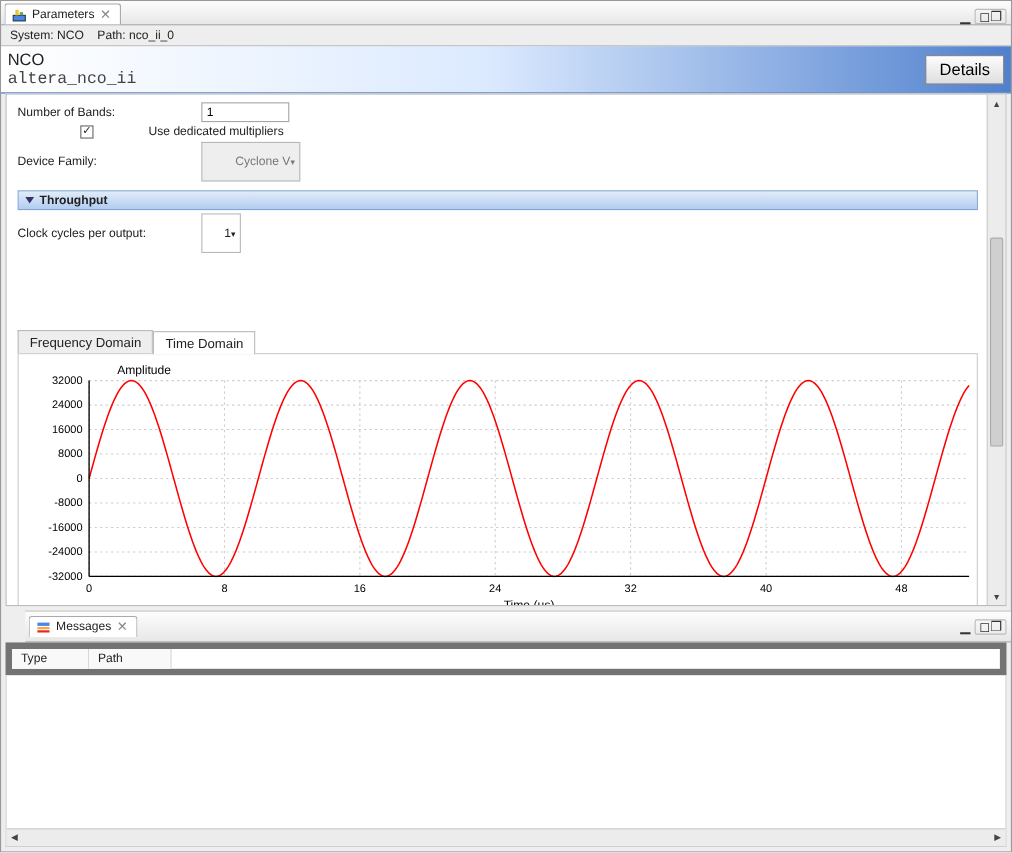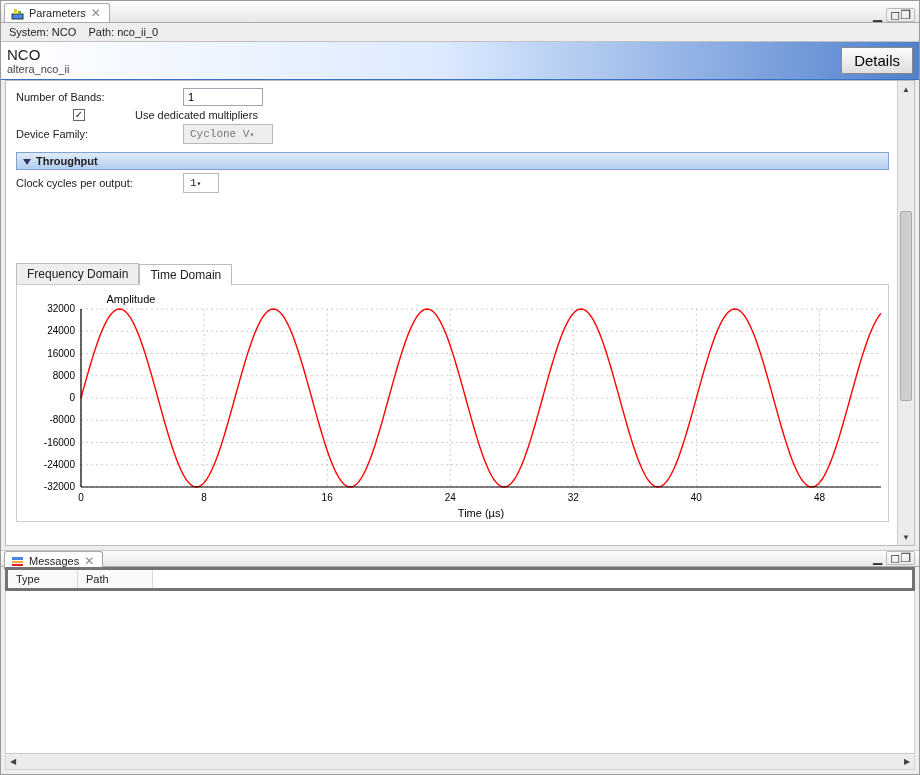--- a/index.html
+++ b/index.html
@@ -10,43 +10,43 @@
   .pane-tab .ico { width:13px; height:13px; display:flex; align-items:center; justify-content:center; }
   .pane-tab .close { color:#888; font-size:12px; cursor:default; }
   .pane-ctrls { margin-left:auto; margin-right:4px; display:flex; align-items:center; gap:4px; color:#333; }
   .pane-ctrls span { cursor:default; font-size:12px; }
   .ctrl-btn { border:1px solid #bbb; border-radius:2px; padding:0 3px; font-size:10px; line-height:12px; }
   .info-bar { padding:3px 8px; font-size:11px; }
   .info-bar b { font-weight:normal; }
   .hdr { background:linear-gradient(90deg,#ffffff 0%,#dceaff 48%,#4f80cd 100%); border-top:1px solid #c1c1c1; border-bottom:1px solid #3b6fc3; padding:4px 6px; display:flex; align-items:center; }
   .hdr-titles { display:flex; flex-direction:column; }
   .hdr-title { font-size:15px; }
-  .hdr-sub { font-size:11px; color:#444; }
+  .hdr-sub { font-size:15px; color:#444;font-family:Liberation Mono, monospace; }
   .details-btn { margin-left:auto; background:linear-gradient(#fdfdfd,#dedede); border:1px solid #888; padding:4px 12px; font-size:15px; }
   .params-body { flex:0 0 466px; background:#fff; border:1px solid #bbb; margin:0 4px 4px 4px; display:flex; position:relative; overflow:hidden; }
   .params-scroll { flex:1; padding:4px 8px 2px 10px; overflow:hidden; }
   .vscroll { width:17px; border-left:1px solid #ccc; background:#ececec; position:relative; }
   .vscroll .arrow { position:absolute; left:0; right:0; height:16px; display:flex; align-items:center; justify-content:center; font-size:8px; color:#444; }
   .vscroll .arrow.top { top:0; }
   .vscroll .arrow.bot { bottom:0; }
   .vscroll .thumb { position:absolute; left:2px; right:2px; top:130px; height:190px; background:#cfcfcf; border:1px solid #aaa; border-radius:2px; }
   .frow { display:flex; align-items:center; margin:3px 0;gap:45px; }
   .flabel { width:122px; }
   .tinput { width:80px; height:18px; border:1px solid #9fa6ad; background:#fff; padding:1px 4px; font-size:11px; }
   .chk { width:12px; height:12px; border:1px solid #666; display:inline-flex; align-items:center; justify-content:center; margin-right:5px; font-size:10px; line-height:10px; }
-  .combo { display:flex; align-items:center; border:1px solid #b8b8b8; background:#eee; color:#777; padding:1px 4px 1px 6px; height:20px; width:90px; justify-content:flex-start; font-size:11px;font-family:Liberation Mono, monospace; }
+  .combo { display:flex; align-items:center; border:1px solid #b8b8b8; background:#eee; color:#777; padding:1px 4px 1px 6px; height:36px; width:90px; justify-content:flex-end; font-size:11px; }
   .combo.sm { width:36px; background:#fff; color:#222; }
   .group-hdr { margin-top:8px; background:linear-gradient(#e1ecf9,#b2cdf0); border:1px solid #7fa5d6; padding:2px 6px; font-weight:bold; font-size:11px; }
   .group-hdr .tri { display:inline-block; width:0; height:0; border-left:4px solid transparent; border-right:4px solid transparent; border-top:6px solid #336; margin-right:5px; vertical-align:middle; }
   .chart-tabs { display:flex; margin-top:70px; }
   .ctab { padding:3px 10px; border:1px solid #bbb; border-bottom:none; background:#eee; font-size:12px; cursor:default; }
   .ctab.active { background:#fff; position:relative; top:1px; }
   .chart-box { border:1px solid #ccc; background:#fff; padding:4px 4px 0 4px; }
-  .second-bar { height:17px; display:flex; align-items:flex-start; border-top:1px solid #c7c7c7; border-bottom:1px solid #aaa; background:linear-gradient(#fdfdfd,#e7e7e7); }
-  .msg-cols { display:flex; background:#fff; border:3px solid #737373; margin:0 4px; font-size:11px; }
+  .second-bar { height:29px; display:flex; align-items:center; border-top:1px solid #c7c7c7; border-bottom:1px solid #aaa; background:linear-gradient(#fdfdfd,#e7e7e7);margin-left:22px; }
+  .msg-cols { display:flex; background:#fff; border:6px solid #737373; margin:0 4px; font-size:11px; }
   .msg-col-h { padding:3px 8px; border-right:1px solid #d8d8d8; background:#f9f9f9; }
   .msg-body { flex:1; background:#fff; margin:0 4px 4px 4px; border:1px solid #d0d0d0; border-top:none; position:relative; }
   .hscroll { position:absolute; left:0; right:0; bottom:0; height:16px; background:#ececec; border-top:1px solid #ccc; }
   .hscroll .la,.hscroll .ra { width:14px; height:14px; display:flex; align-items:center; justify-content:center; font-size:8px; color:#444; }
   .hscroll .la{ float:left;} .hscroll .ra{ float:right;}
 </style>
 </head>
 <body>
 
 <div class="window">

